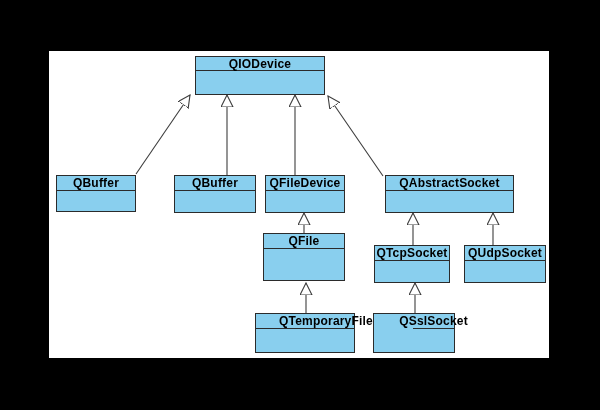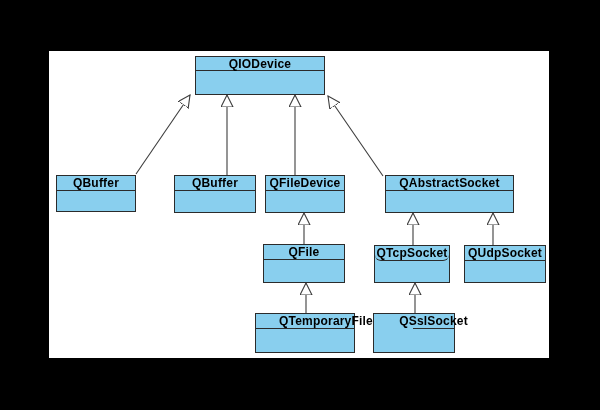--- a/index.html
+++ b/index.html
@@ -90,26 +90,26 @@
         <div class="class-body"></div>
       </div>
       <div class="class-box" style="left: 336px; top: 124px; width: 129px; height: 38px;">
         <div class="class-title" style="height: 15px;">QAbstractSocket</div>
         <div class="class-body"></div>
       </div>
       <div class="class-box" style="left: 216px; top: 124px; width: 80px; height: 38px;">
         <div class="class-title" style="height: 15px;">QFileDevice</div>
         <div class="class-body"></div>
       </div>
-      <div class="class-box" style="left: 214px; top: 193px; width: 82px; height: 39px;">
+      <div class="class-box" style="left: 214px; top: 182px; width: 82px; height: 48px;">
         <div class="class-title" style="height: 15px;">QFile</div>
         <div class="class-body"></div>
       </div>
       <div class="class-box" style="left: 325px; top: 194px; width: 76px; height: 38px;">
-        <div class="class-title" style="height: 15px; border-radius: 6px;">QTcpSocket</div>
+        <div class="class-title" style="height: 15px;">QTcpSocket</div>
         <div class="class-body"></div>
       </div>
       <div class="class-box" style="left: 415px; top: 194px; width: 82px; height: 38px;">
         <div class="class-title" style="height: 15px;">QUdpSocket</div>
         <div class="class-body"></div>
       </div>
       <div class="class-box" style="left: 206px; top: 262px; width: 100px; height: 40px;">
         <div class="class-title" style="height: 15px; padding-left: 42px;">QTemporaryFile</div>
         <div class="class-body"></div>
       </div>

